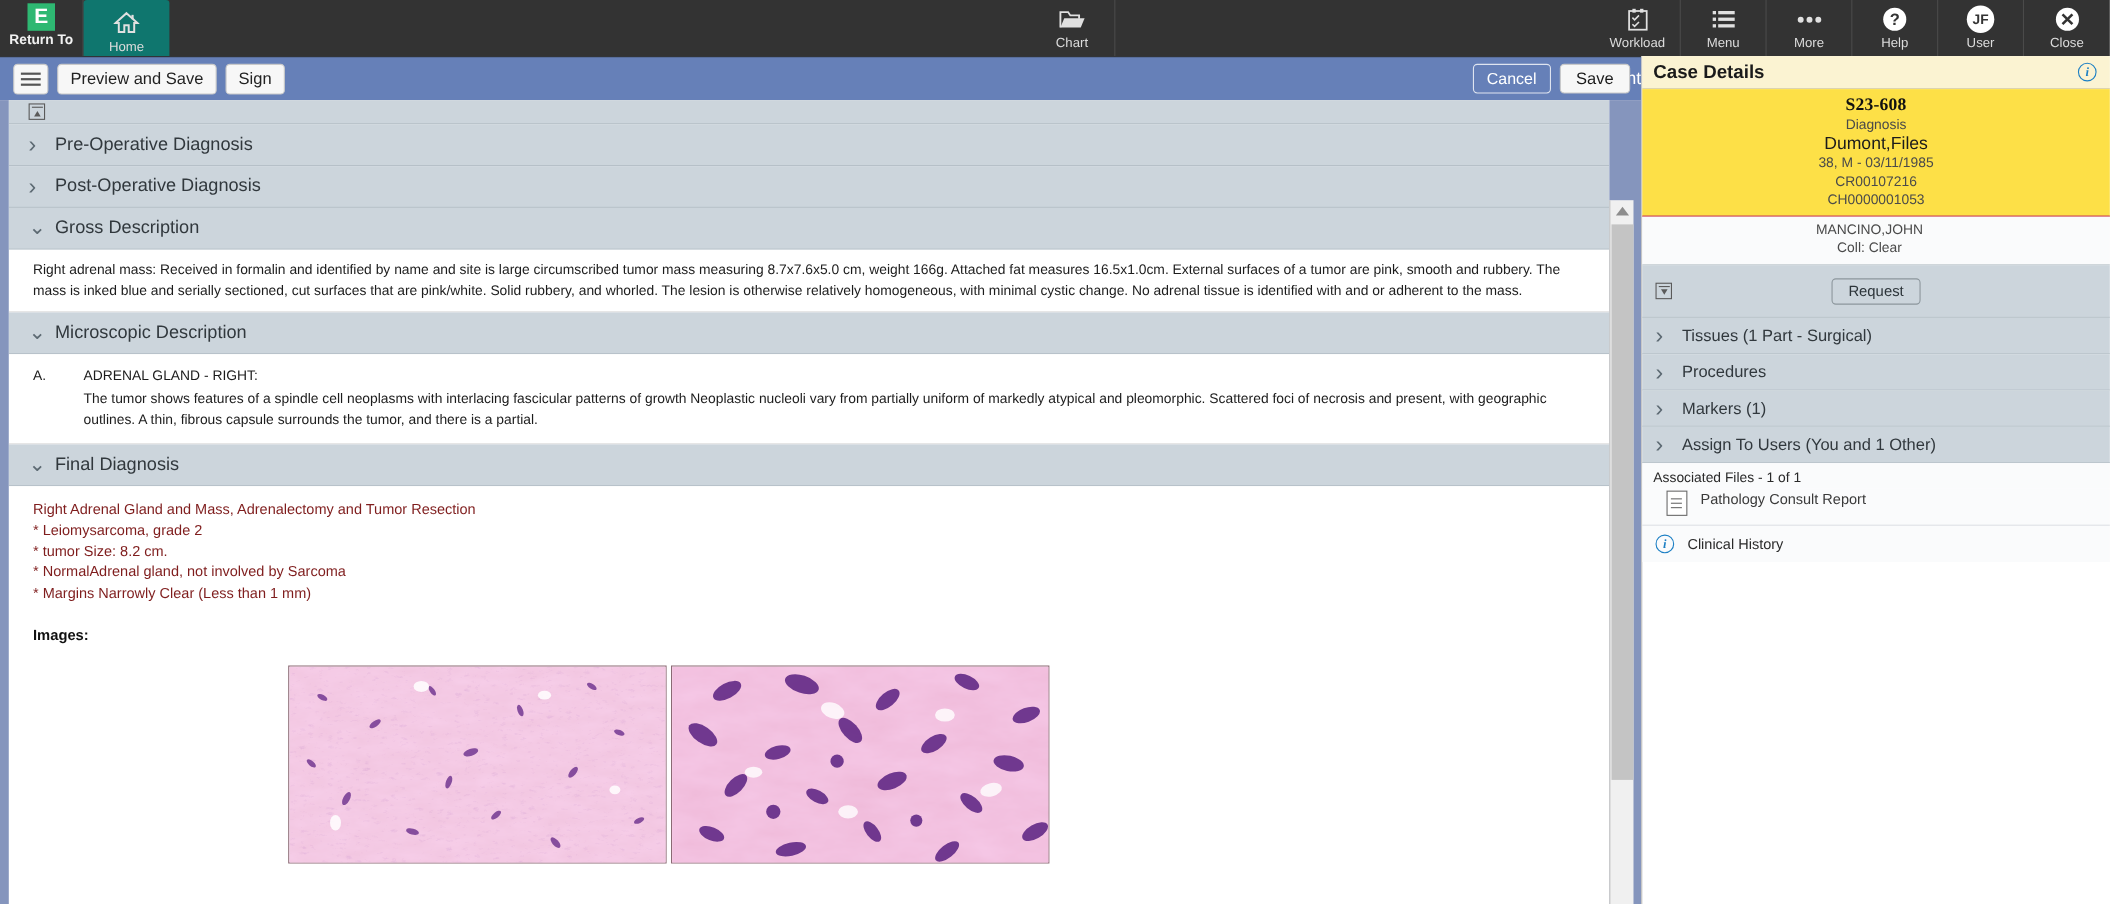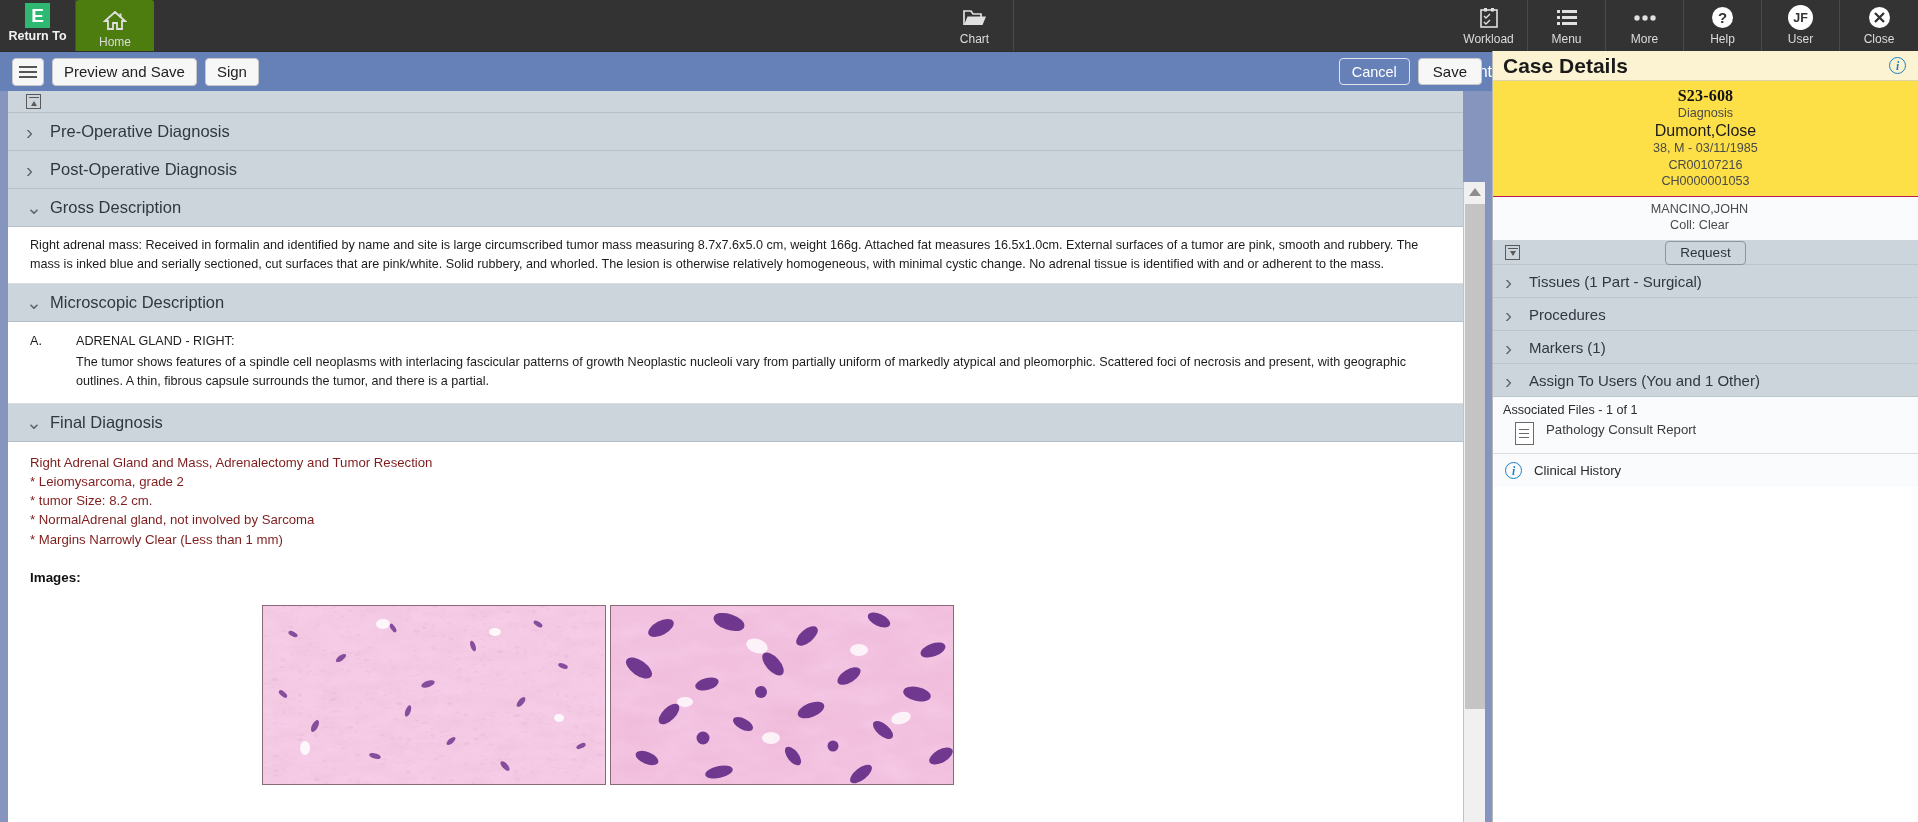--- a/index.html
+++ b/index.html
@@ -38,21 +38,21 @@
   }
   .tb-btn {
     width: 78px; height: 51px;
     display: flex; flex-direction: column;
     align-items: center; justify-content: center;
     color: #d8d8d8;
     border-right: 1px solid #4a4a4a;
     position: relative;
   }
   .tb-btn.home {
-    background: #4d7c0f;
+    background: #0f766e;
     border: none;
     border-radius: 3px;
     height: 57px;
   }
   .tb-icon { height: 24px; display:flex; align-items:center; justify-content:center; }
   .tb-label { font-size: 12px; margin-top: 2px; color: #dcdcdc; }
   .tb-mid { flex: 1 1 auto; display: flex; align-items: stretch; }
   .tb-chart-wrap { margin-left: 782px; }
   .tb-right { display: flex; align-items: stretch; }
   .jf-circle {
@@ -213,21 +213,21 @@
     width: 426px; height: 771px;
     background: #ffffff;
     border-left: 1px solid #b8b8b8;
   }
   .rp-head {
     height: 30px; background: #fbf3d2;
     border-bottom: 1px solid #ddd4ae;
     display: flex; align-items: center; justify-content: space-between;
     padding: 0 12px 0 10px;
   }
-  .rp-title { font-size: 21px; font-weight: bold; color: #1a1a1a; }
+  .rp-title { font-size: 17px; font-weight: bold; color: #1a1a1a; }
   .info-i {
     width: 17px; height: 17px; border-radius: 50%;
     border: 1.8px solid #1c7fc4; color: #1c7fc4;
     font-size: 11.5px; font-style: italic; font-weight: bold;
     display: flex; align-items: center; justify-content: center;
     font-family: "Liberation Serif", serif;
   }
   .case-block {
     background: #fde047; text-align: center;
     padding: 6px 0 6px 0;
@@ -237,21 +237,21 @@
   .case-sub { font-size: 12.6px; color: #4a4a4a; margin-top: 1px; }
   .case-name { font-size: 16px; color: #1b1b1b; margin-top: 2px; }
   .case-meta { font-size: 12.6px; color: #4a4a4a; line-height: 1.32; }
   .case-block2 {
     background: #fafbfc; text-align: center;
     padding: 4px 12px 6px 0;
     border-bottom: 1px solid #cfd6da;
     font-size: 12.6px; color: #4a4a4a; line-height: 1.32;
   }
   .req-row {
-    height: 24px; background: #ccd5dc;
+    height: 48px; background: #ccd5dc;
     border-bottom: 1px solid #bcc6cd;
     display: flex; align-items: center; padding: 0 12px;
     position: relative;
   }
   .req-btn {
     margin: 0 auto;
     height: 24px; padding: 0 14px;
     border: 1px solid #8c969c; border-radius: 4px;
     background: transparent; color: #2c3439; font-size: 13.5px;
     display: flex; align-items: center;
@@ -562,21 +562,21 @@
 <div class="rpanel">
 
   <div class="rp-head">
     <div class="rp-title">Case Details</div>
     <div class="info-i">i</div>
   </div>
 
   <div class="case-block">
     <div class="case-id">S23-608</div>
     <div class="case-sub">Diagnosis</div>
-    <div class="case-name">Dumont,Close</div>
+    <div class="case-name">Dumont,Files</div>
     <div class="case-meta">38, M - 03/11/1985</div>
     <div class="case-meta">CR00107216</div>
     <div class="case-meta">CH0000001053</div>
   </div>
 
   <div class="case-block2">
     <div>MANCINO,JOHN</div>
     <div>Coll: Clear</div>
   </div>
 

